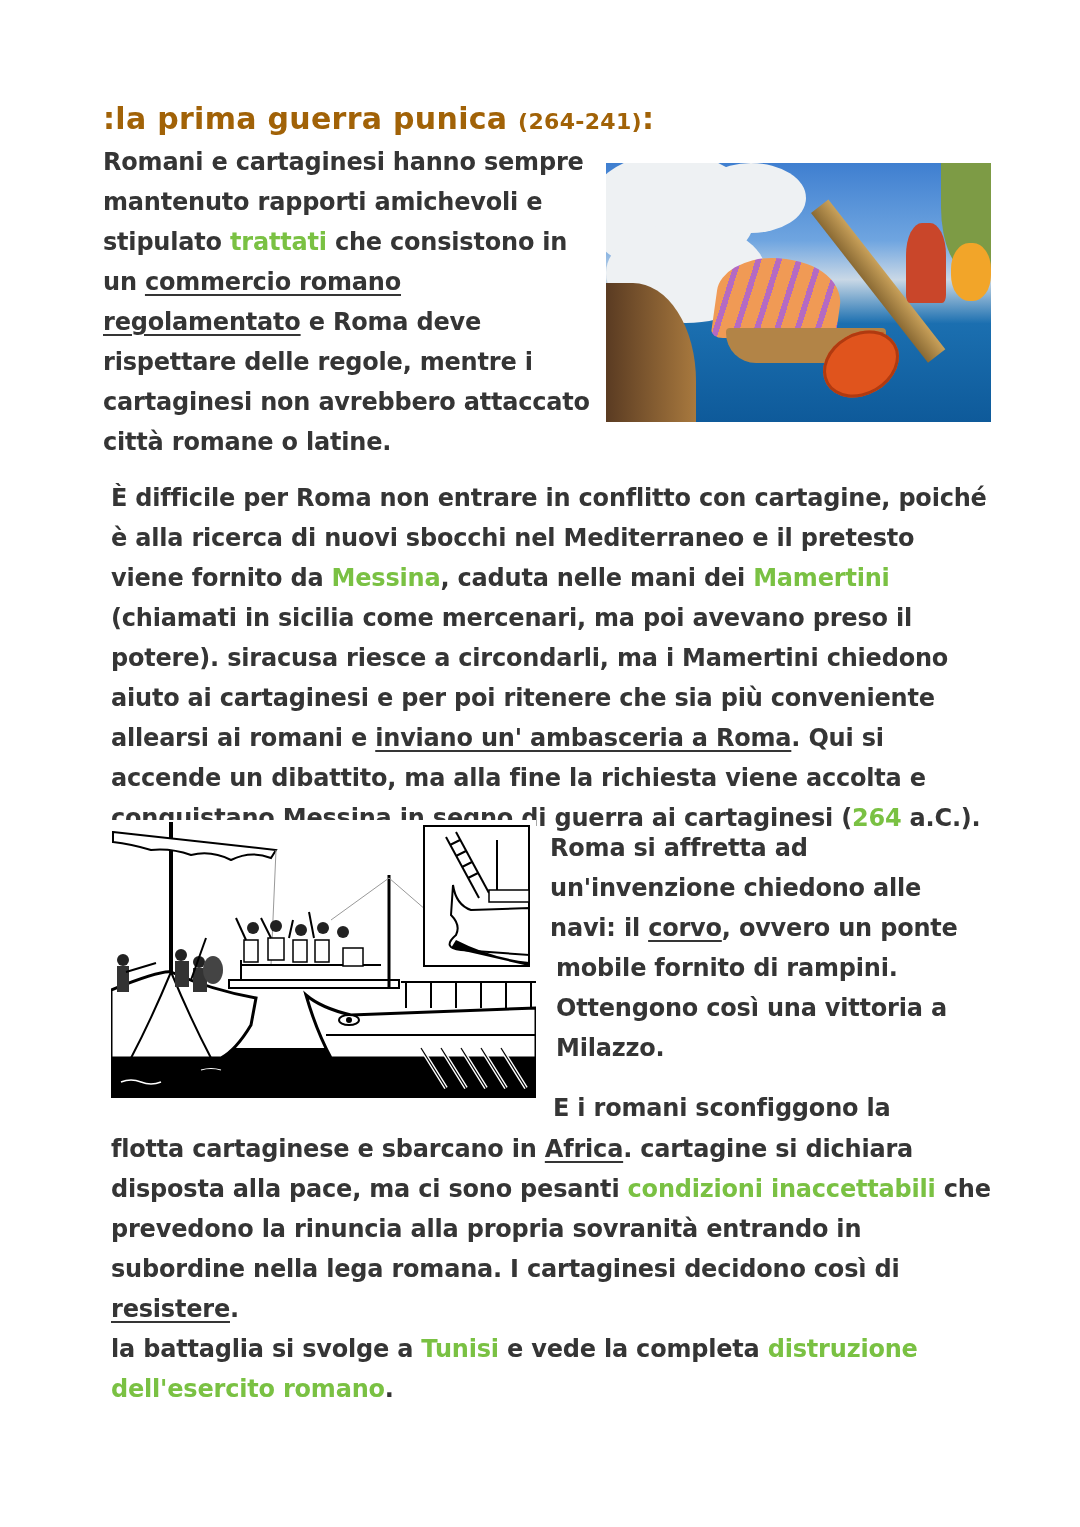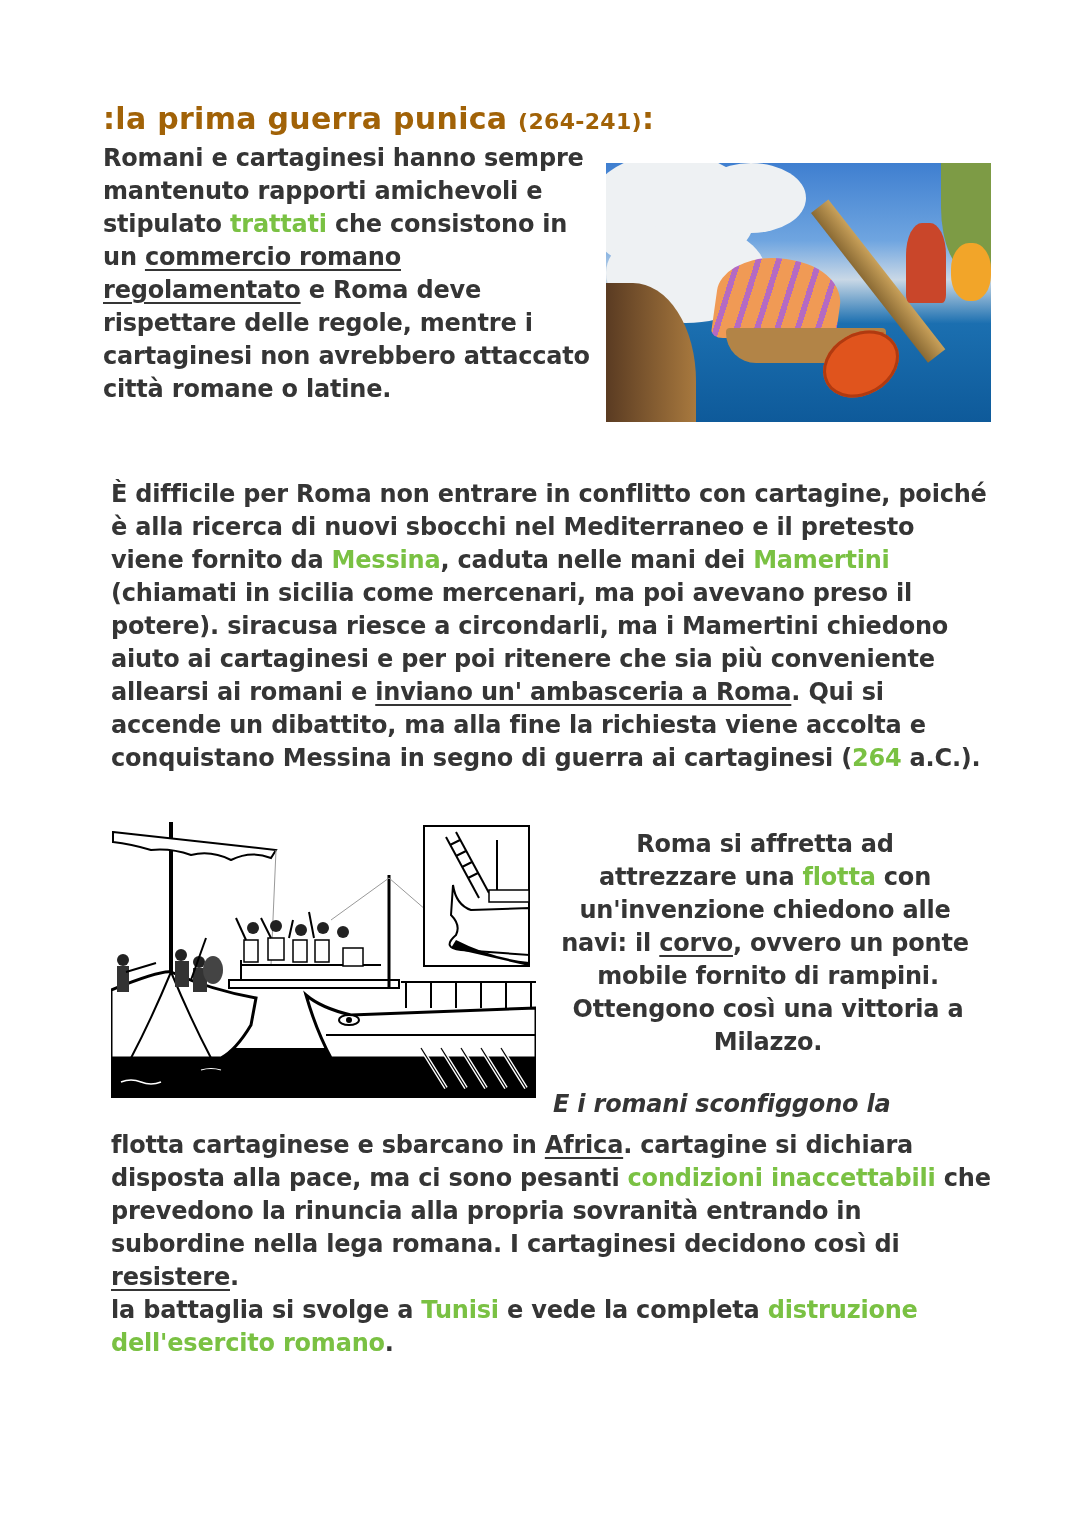--- a/index.html
+++ b/index.html
@@ -10,29 +10,29 @@
     }
     .page { position: absolute; inset: 0; }
     .title {
       position: absolute; left: 103px; top: 101px;
       font-size: 30px; font-weight: bold; color: #a16207;
       letter-spacing: 0.3px; white-space: nowrap;
     }
     .title .years { font-size: 22px; }
     .txt {
       position: absolute; font-size: 24px; font-weight: bold;
-      line-height: 33px; color: #353535; letter-spacing: -0.2px;
+      line-height: 40px; color: #353535; letter-spacing: -0.2px;
     }
     .g { color: #7ac143; }
     .u { text-decoration: underline; text-decoration-thickness: 2px; text-underline-offset: 4px; }
     #p1 { left: 103px; top: 142px; width: 490px; }
     #p2 { left: 103px; top: 470px; width: 880px; }
-    #p3 { left: 550px; top: 828px; width: 430px; text-align: center; }
+    #p3 { left: 550px; top: 828px; width: 430px; }
     #p3 .indent { padding-left: 6px; }
-    #p4a { left: 553px; top: 1088px; width: 430px; font-style: italic; }
+    #p4a { left: 553px; top: 1088px; width: 430px; }
     #p4 { left: 103px; top: 1121px; width: 880px; }
 
     .painting {
       position: absolute; left: 606px; top: 163px; width: 385px; height: 259px;
       overflow: hidden;
       background: linear-gradient(180deg, #3f7fd0 0%, #6fa5e0 30%, #c9d8e6 45%, #1b6fb0 62%, #0e5a9a 100%);
     }
     .painting .cloud { position: absolute; background: #eef1f3; border-radius: 50%; }
     .painting .sail {
       position: absolute; left: 110px; top: 95px; width: 125px; height: 80px;
@@ -201,21 +201,20 @@
       </g>
       <line x1="386" y1="20" x2="386" y2="80" stroke="#000" stroke-width="2"></line>
       <path d="M342 65 Q345 85 360 90 L418 88 L418 135 L350 130 Q330 128 345 115 Q350 105 340 95 Z" fill="#fff" stroke="#000" stroke-width="2"></path>
       <path d="M345 120 Q380 138 418 142 L418 146 L340 128 Z" fill="#000"></path>
       <rect x="378" y="70" width="40" height="12" fill="#fff" stroke="#000" stroke-width="1.5"></rect>
     </svg>
   </div>
 
   <div class="txt" id="p3">
     <div>Roma si affretta ad</div>
-    <div><span>attrezzare una </span><span class="g">flotta</span><span> con</span></div>
     <div>un'invenzione chiedono alle</div>
     <div><span>navi: il </span><span class="u">corvo</span><span>, ovvero un ponte</span></div>
     <div class="indent">mobile fornito di rampini.</div>
     <div class="indent">Ottengono così una vittoria a</div>
     <div class="indent">Milazzo.</div>
   </div>
 
   <div class="txt" id="p4a">E i romani sconfiggono la</div>
 
   <p class="txt" id="p4" style="margin:8px;">

